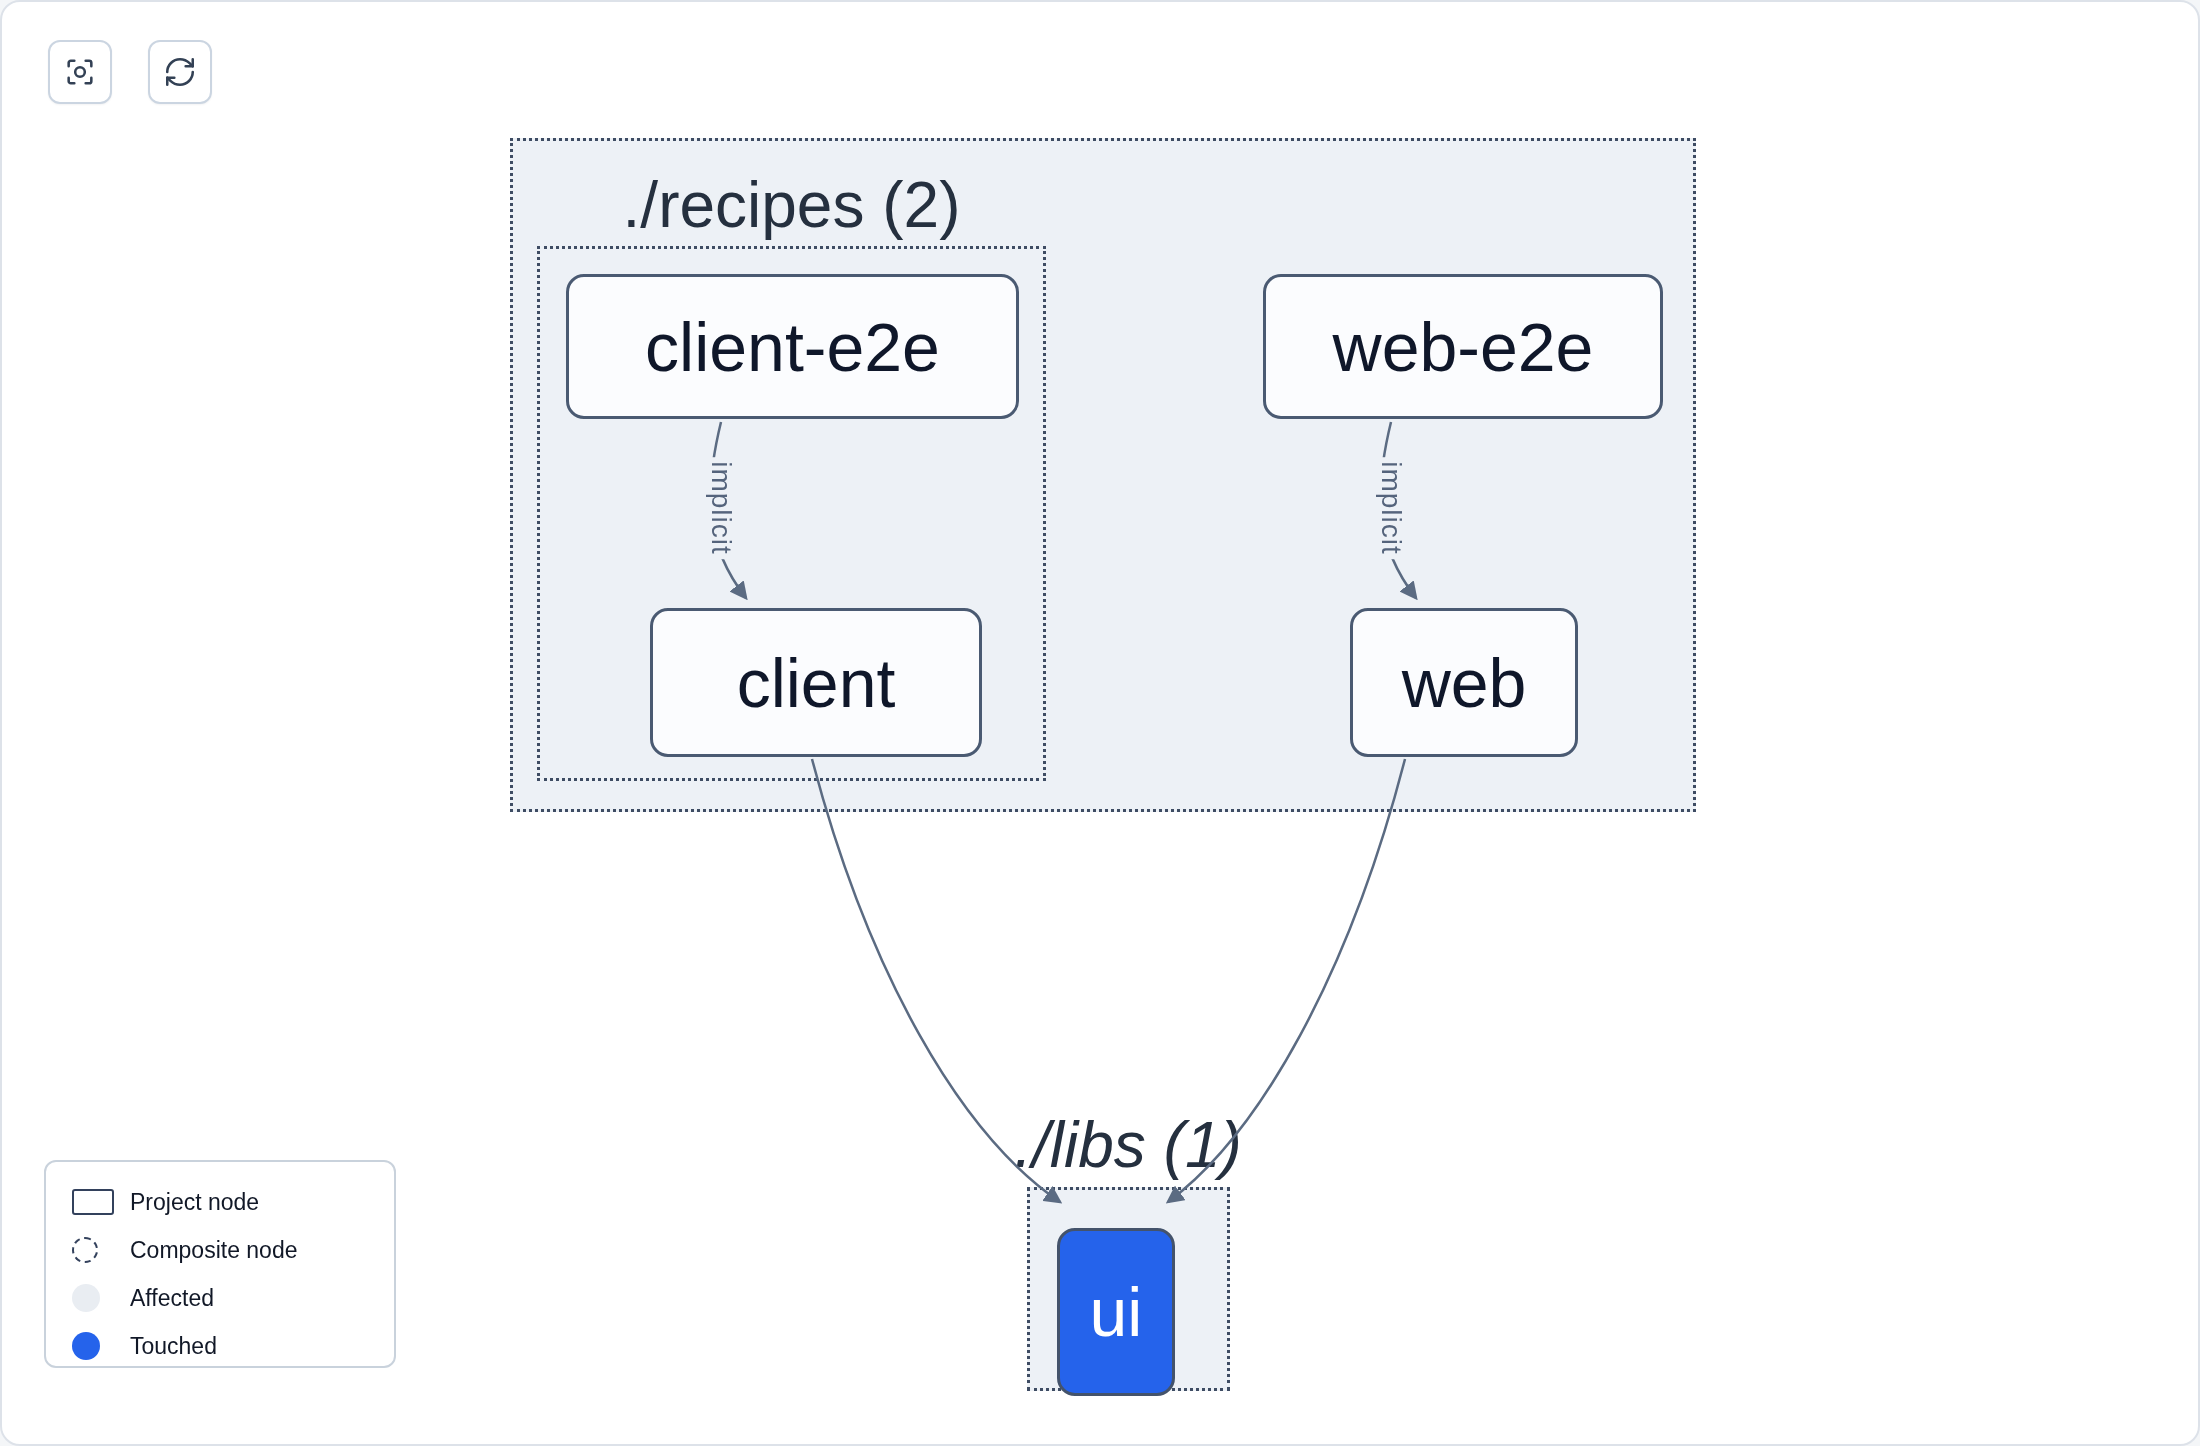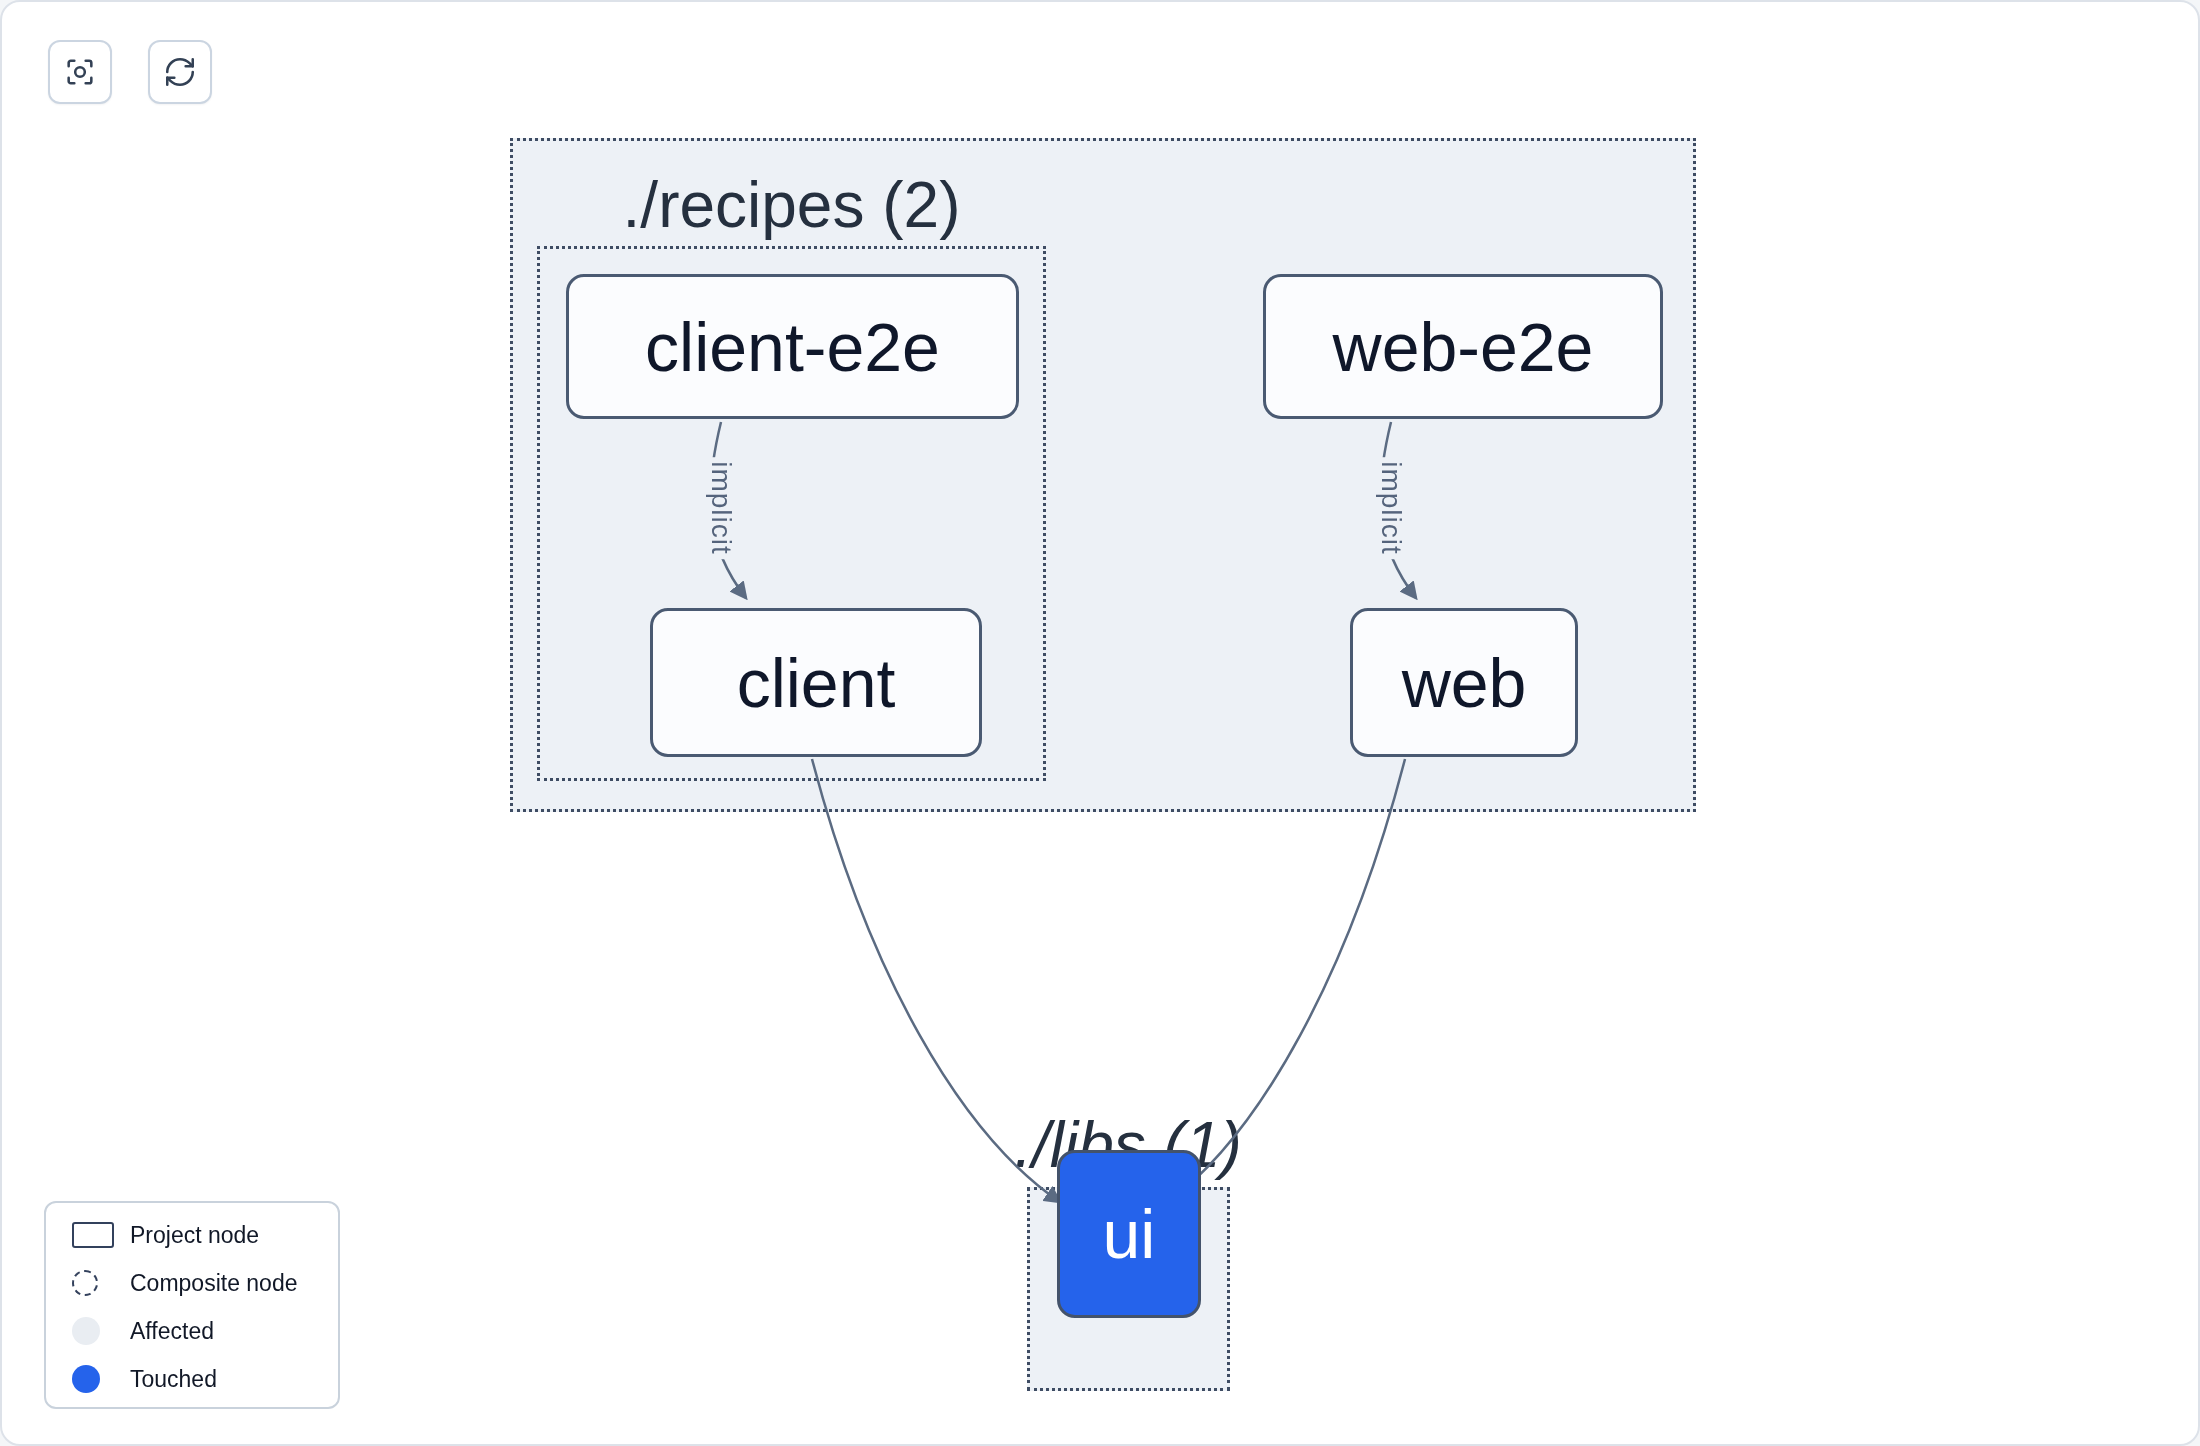--- a/index.html
+++ b/index.html
@@ -45,23 +45,23 @@
   .edge-label {
     position:absolute;
     font-size:28px; color:#55647c;
     background:#edf1f6; padding:2px 4px;
     transform:translate(-50%,-50%) rotate(90deg);
     white-space:nowrap; letter-spacing:1px;
   }
 
   
   .legend {
-    position:absolute; left:42px; top:1199px; width:296px; height:208px;
+    position:absolute; left:42px; top:1158px; width:352px; height:208px;
     background:#ffffff; border:2px solid #c9d2dc; border-radius:12px;
-    padding:10px 0 0 26px;
+    padding:18px 0 0 26px;
   }
   .legend-row { display:flex; align-items:center; height:44px; margin-bottom:4px; }
   .legend-icon { width:44px; display:flex; align-items:center; justify-content:flex-start; }
   .legend-label { font-size:23px; color:#111827; margin-left:14px; }
   .li-project { width:42px; height:26px; border:2.5px solid #33415c; border-radius:3px; background:#fff; }
   .li-composite { width:26px; height:26px; border:2.5px dashed #33415c; border-radius:50%; background:#fff; }
   .li-affected { width:28px; height:28px; border-radius:50%; background:#e9edf2; }
   .li-touched { width:28px; height:28px; border-radius:50%; background:#2563eb; }
 </style>
 </head>
@@ -115,21 +115,21 @@
   </div>
   <div class="node" style="left:1261px; top:272px; width:400px; height:145px;">
     <span>web-e2e</span>
   </div>
   <div class="node" style="left:648px; top:606px; width:332px; height:149px;">
     <span>client</span>
   </div>
   <div class="node" style="left:1348px; top:606px; width:228px; height:149px;">
     <span>web</span>
   </div>
-  <div class="node touched" style="left:1055px; top:1148px; width:144px; height:168px;">
+  <div class="node touched" style="left:1055px; top:1226px; width:118px; height:168px;">
     <span>ui</span>
   </div>
 
   <div class="legend">
     <div class="legend-row">
       <span class="legend-icon">
           <span class="li-project"></span>
         </span>
       <span class="legend-label">Project node</span>
     </div>

